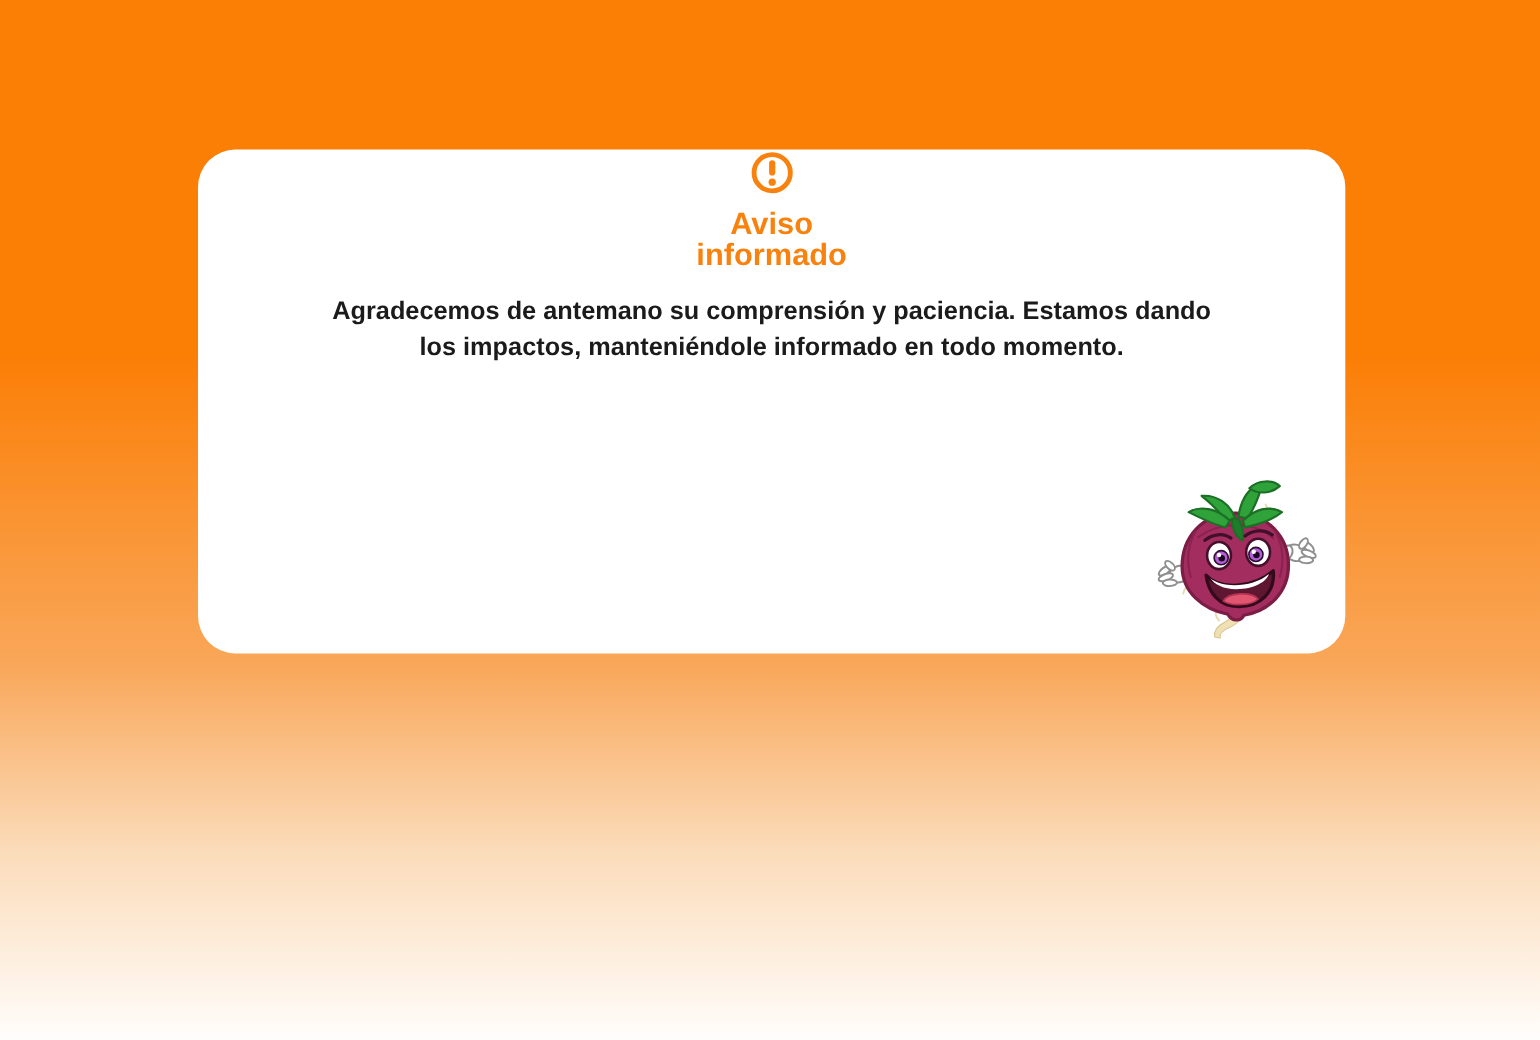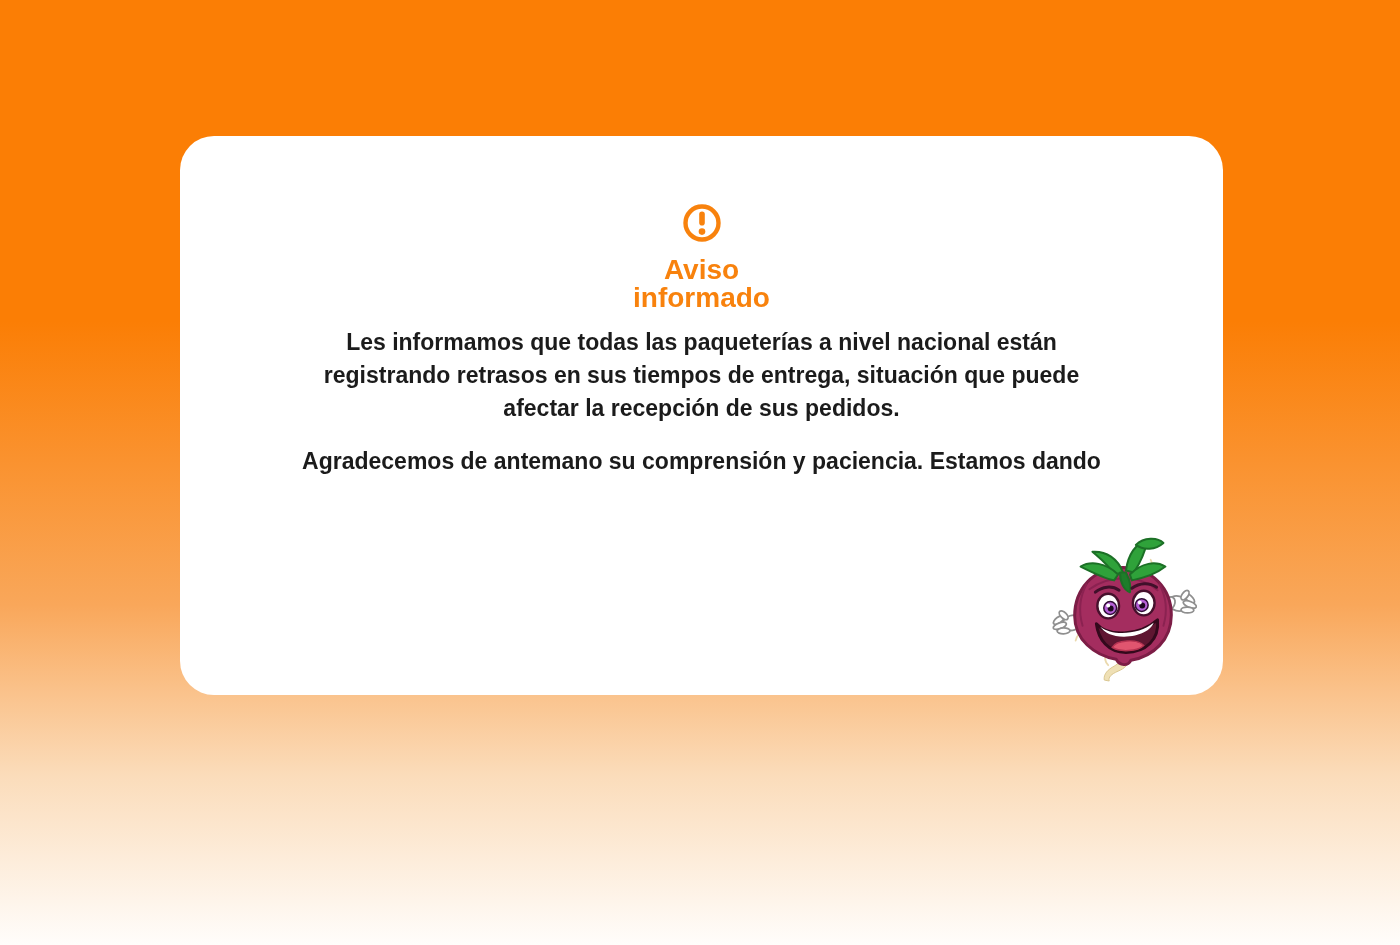--- a/index.html
+++ b/index.html
@@ -8,24 +8,24 @@
     font-family:"Liberation Sans","DejaVu Sans",sans-serif;
   }
   .stage{
     position:relative;width:1400px;height:945px;
     background:linear-gradient(180deg,
       #fb7e05 0%, #fb7e05 34%,
       #f9a75a 64%, #fbdcba 82%, #fffdfb 100%);
   }
   .notice-card{
     position:absolute;left:180px;top:136px;
-    width:1043px;height:559px;
+    width:1043px;height:458px;
     background:#ffffff;border-radius:34px;
     display:flex;flex-direction:column;align-items:center;
-    padding-top:66px;box-sizing:border-box;
+    box-sizing:border-box;
   }
   .alert-icon{width:42px;height:42px;display:block;}
   .notice-title{
     margin-top:12px;
     color:#f8820d;font-weight:700;font-size:28px;line-height:28px;
     text-align:center;letter-spacing:0;
   }
   .notice-paragraph{
     margin-top:14px;
     color:#1b1b1b;font-weight:700;font-size:23px;line-height:33px;
@@ -49,28 +49,24 @@
       <circle cx="21" cy="21" r="16.5" fill="none" stroke="#f8820d" stroke-width="4.4"></circle>
       <rect x="18.2" y="9.6" width="5.6" height="14" rx="2.8" fill="#f8820d"></rect>
       <circle cx="21" cy="29.6" r="3.3" fill="#f8820d"></circle>
     </svg>
 
     <div class="notice-title">
       <div class="line">Aviso</div>
       <div class="line">informado</div>
     </div>
 
-    <div class="notice-paragraph">
-      <div class="line">Les informamos que todas las paqueterías a nivel nacional están</div>
-      <div class="line">registrando retrasos en sus tiempos de entrega, situación que puede</div>
-      <div class="line">afectar la recepción de sus pedidos.</div>
-    </div>
 
     <div class="notice-paragraph second">
       <div class="line">Agradecemos de antemano su comprensión y paciencia. Estamos dando</div>
+      <div class="line">los impactos, manteniéndole informado en todo momento.</div>
     </div>
 
     <svg class="mascot" viewBox="0 0 150 150" aria-hidden="true">
 
       <g stroke="#ead9ad" stroke-width="1.8" fill="none" stroke-linecap="round">
         <path d="M100,42 C105,36 106,30 103,25"></path>
         <path d="M38,96 C32,98 28,102 27,107"></path>
         <path d="M58,118 C56,124 57,129 60,132"></path>
         <path d="M110,94 C116,97 118,102 117,107"></path>
         <path d="M62,38 C58,32 52,29 46,30"></path>

